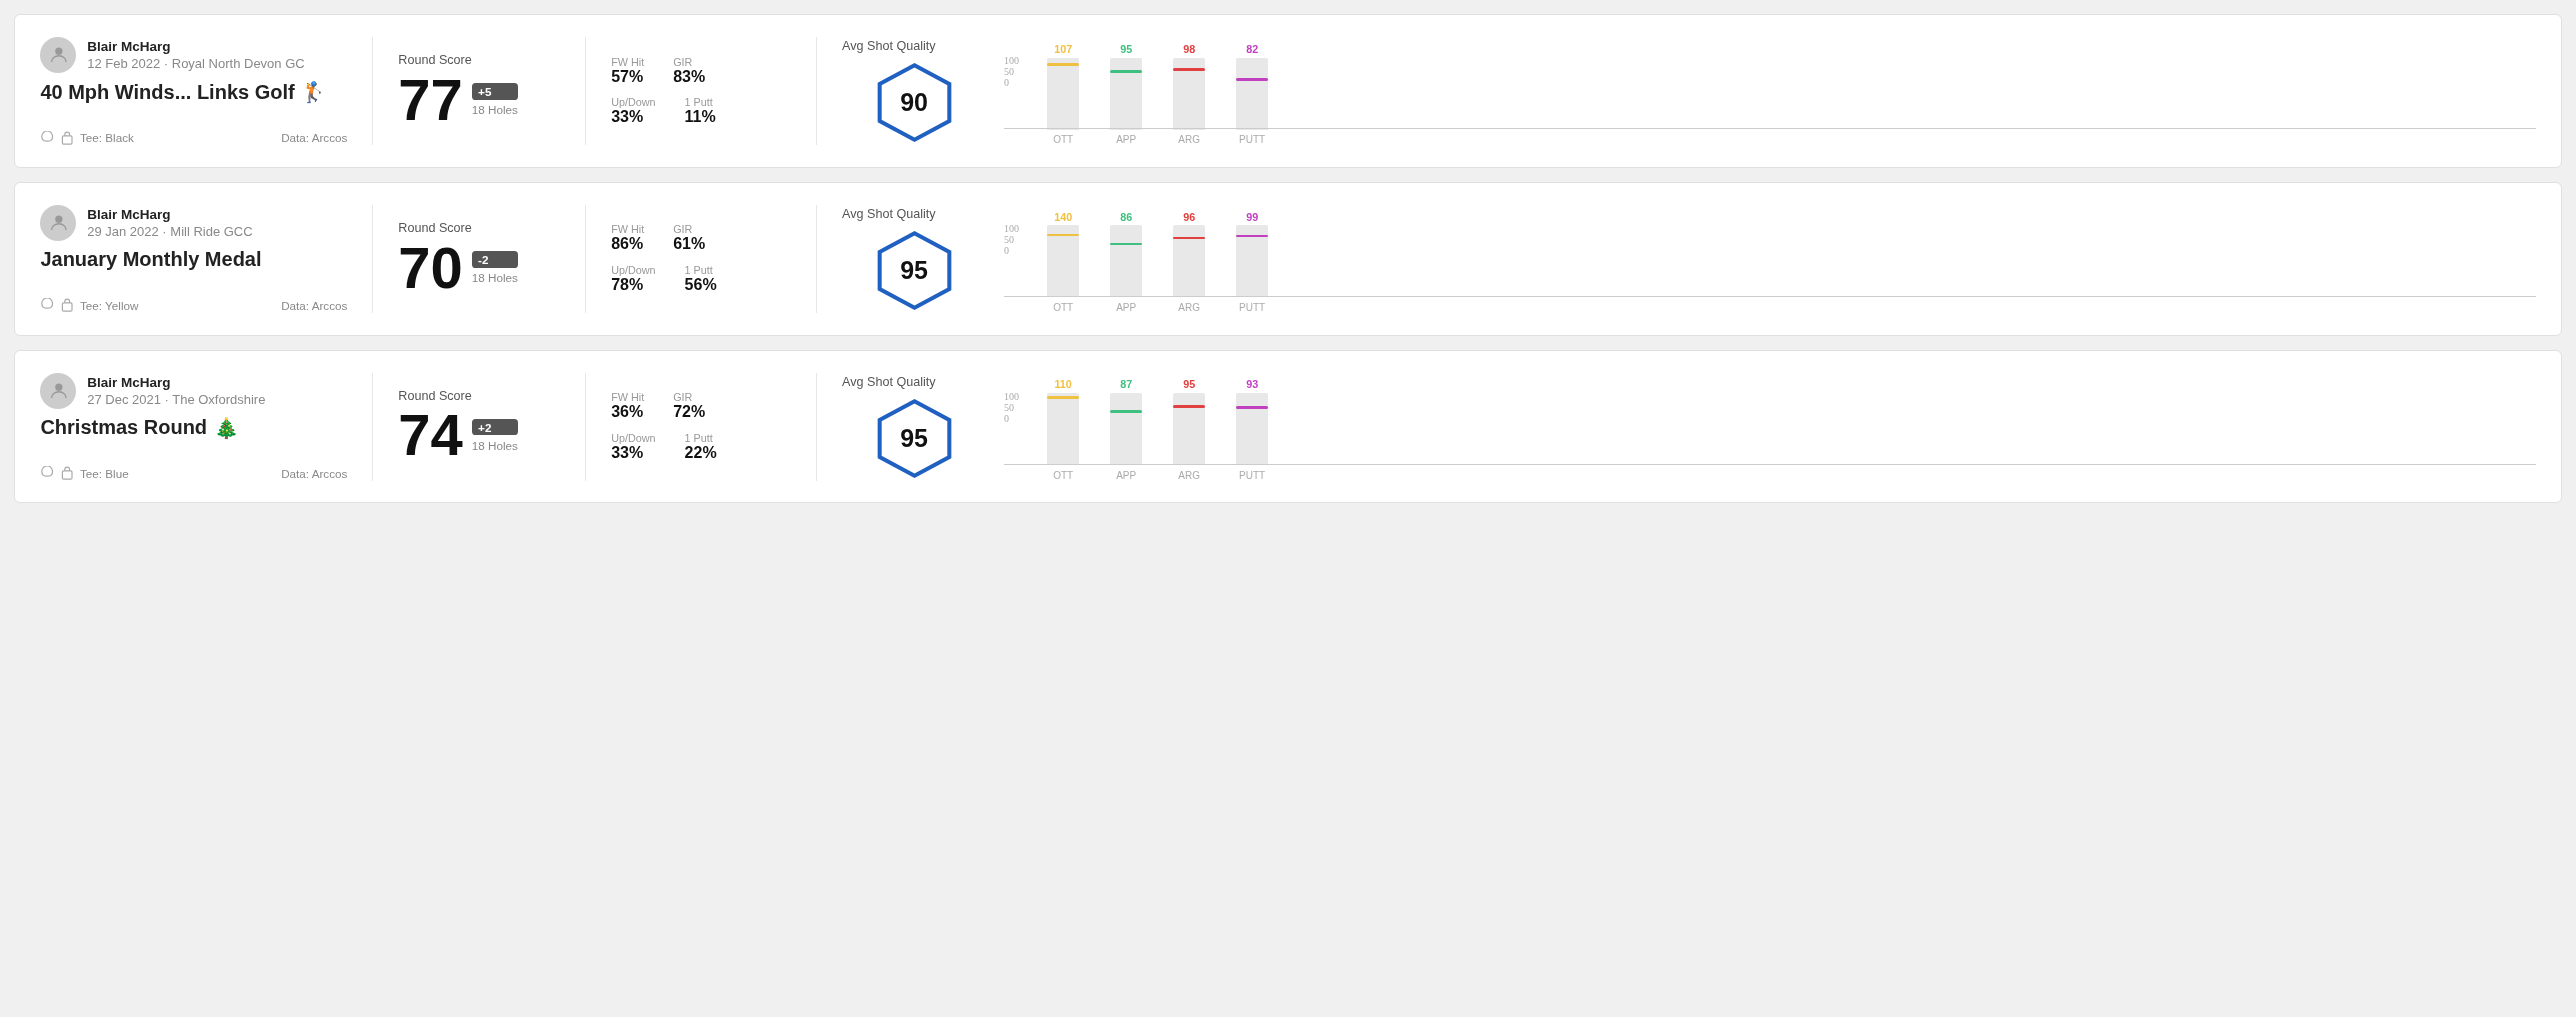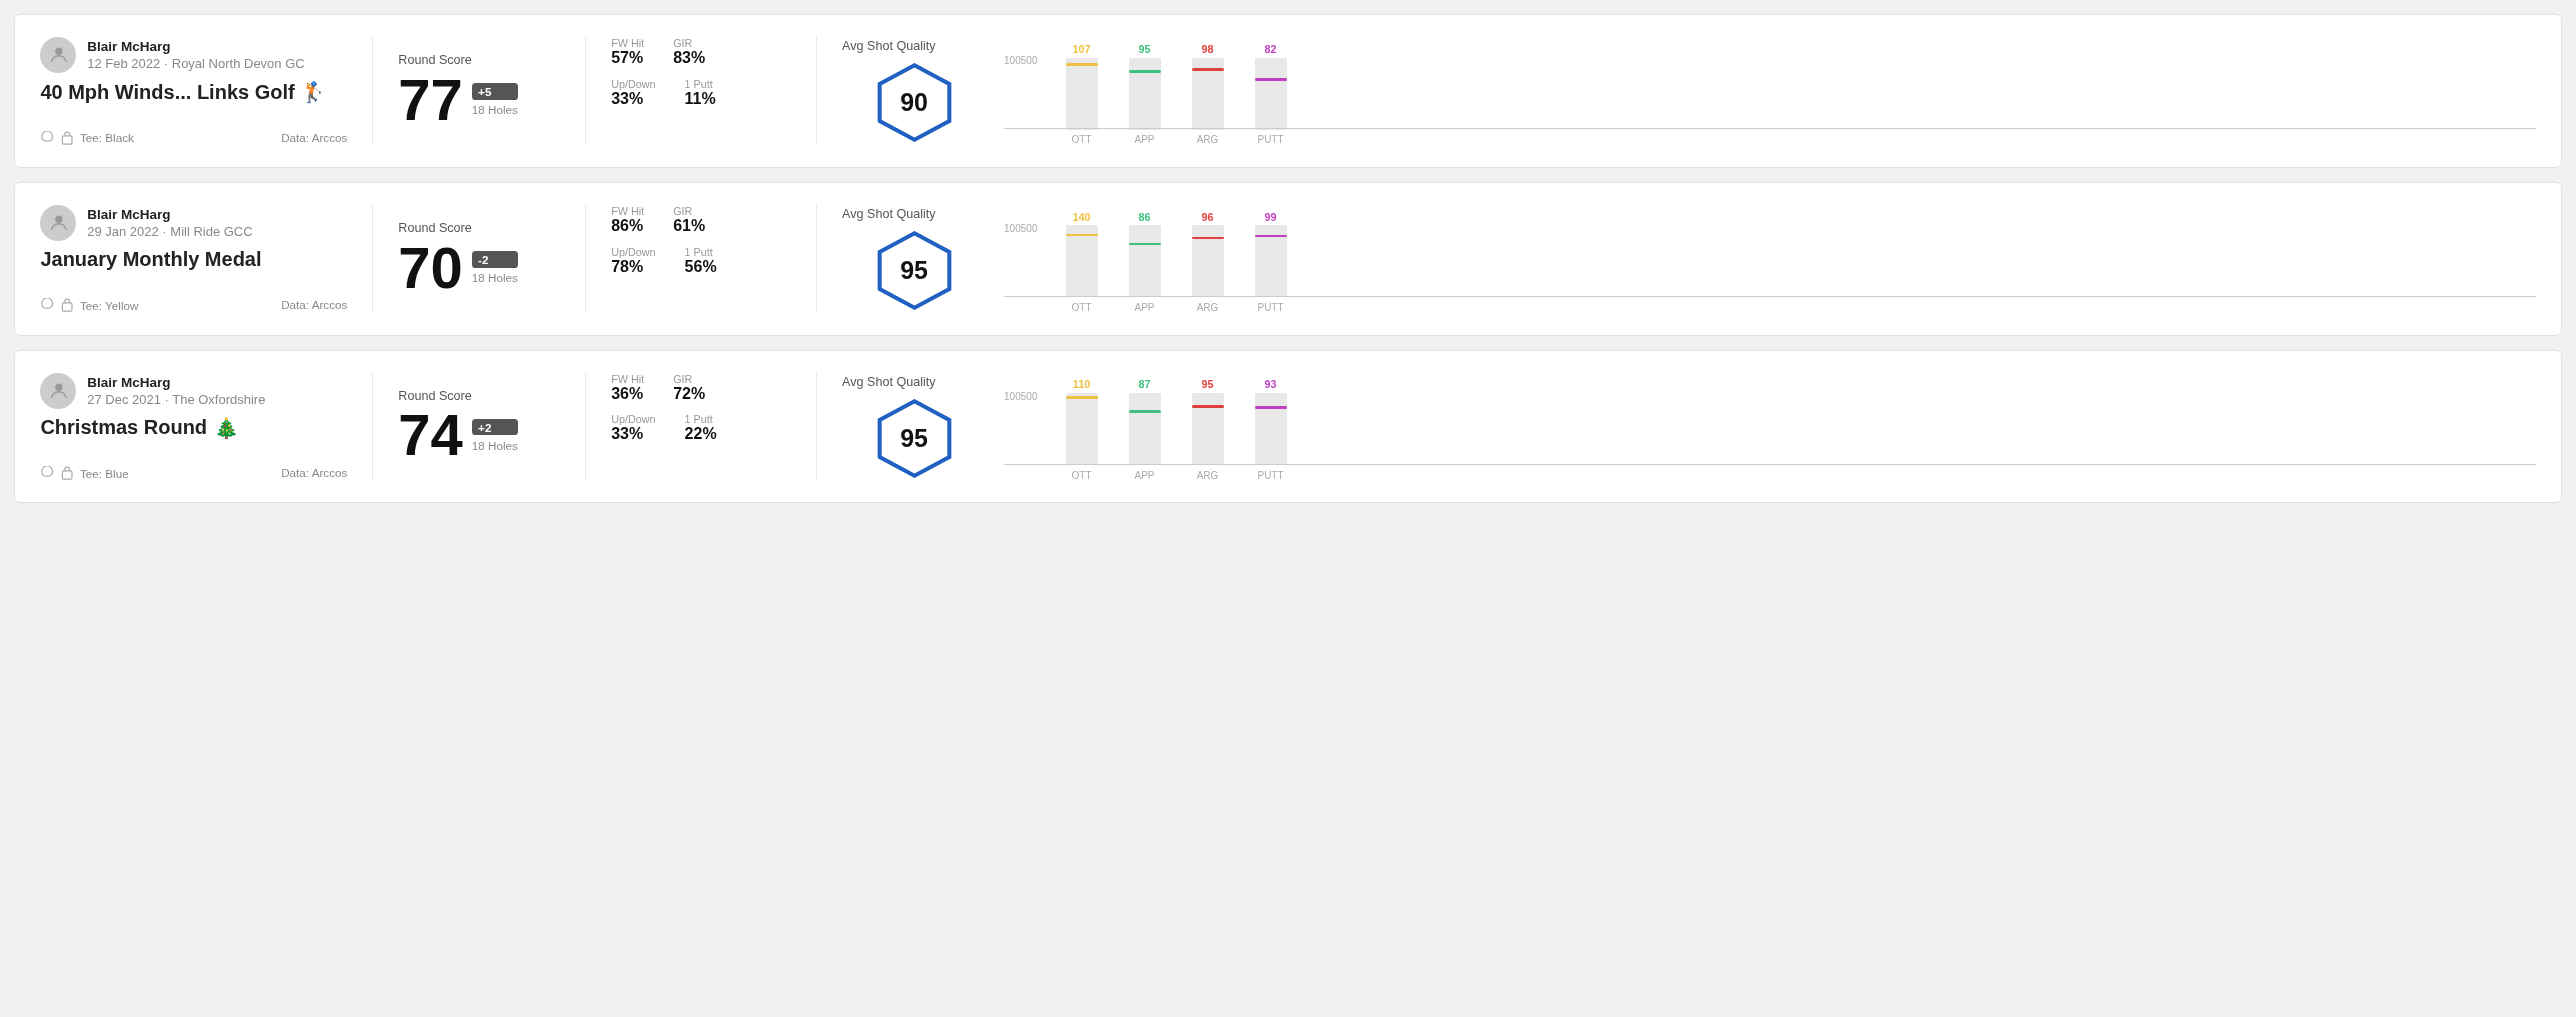--- a/index.html
+++ b/index.html
@@ -58,20 +58,21 @@
       font-weight: 700;
       color: #222;
       margin: 7.2px 0 10.8px 0;
       display: flex;
       align-items: center;
       gap: 7.2px;
     }
     .round-footer {
       display: flex;
       justify-content: space-between;
+      align-items: center;
       font-size: 11.7px;
       color: #888;
     }
     .tee-info {
       display: flex;
       align-items: center;
       gap: 5.4px;
     }
     .divider {
       width: 0.9px;
@@ -114,20 +115,21 @@
     .score-holes {
       font-size: 11.7px;
       color: #888;
       margin-top: 3.6px;
     }
     .section-stats {
       width: 180px;
       flex-shrink: 0;
       display: flex;
       flex-direction: column;
+      justify-content: center;
       gap: 10.8px;
     }
     .stats-row {
       display: flex;
       gap: 29px;
     }
     .stat-item {}
     .stat-label {
       font-size: 10.8px;
       color: #999;
@@ -176,27 +178,28 @@
     }
     .chart-area {
       display: flex;
       align-items: flex-end;
       gap: 18px;
       height: 108px;
       position: relative;
     }
     .chart-y-labels {
       display: flex;
-      flex-direction: row;
+      flex-direction: column;
       justify-content: flex-start;
       height: 90px;
       font-size: 10px;
       color: #aaa;
       margin-right: 3.6px;
       padding-bottom: 16px;
+      font-family: Liberation Serif, serif;
     }
     .chart-col {
       display: flex;
       flex-direction: column;
       align-items: center;
       justify-content: flex-end;
       height: 100%;
       width: 45px;
     }
     .bar-value {

